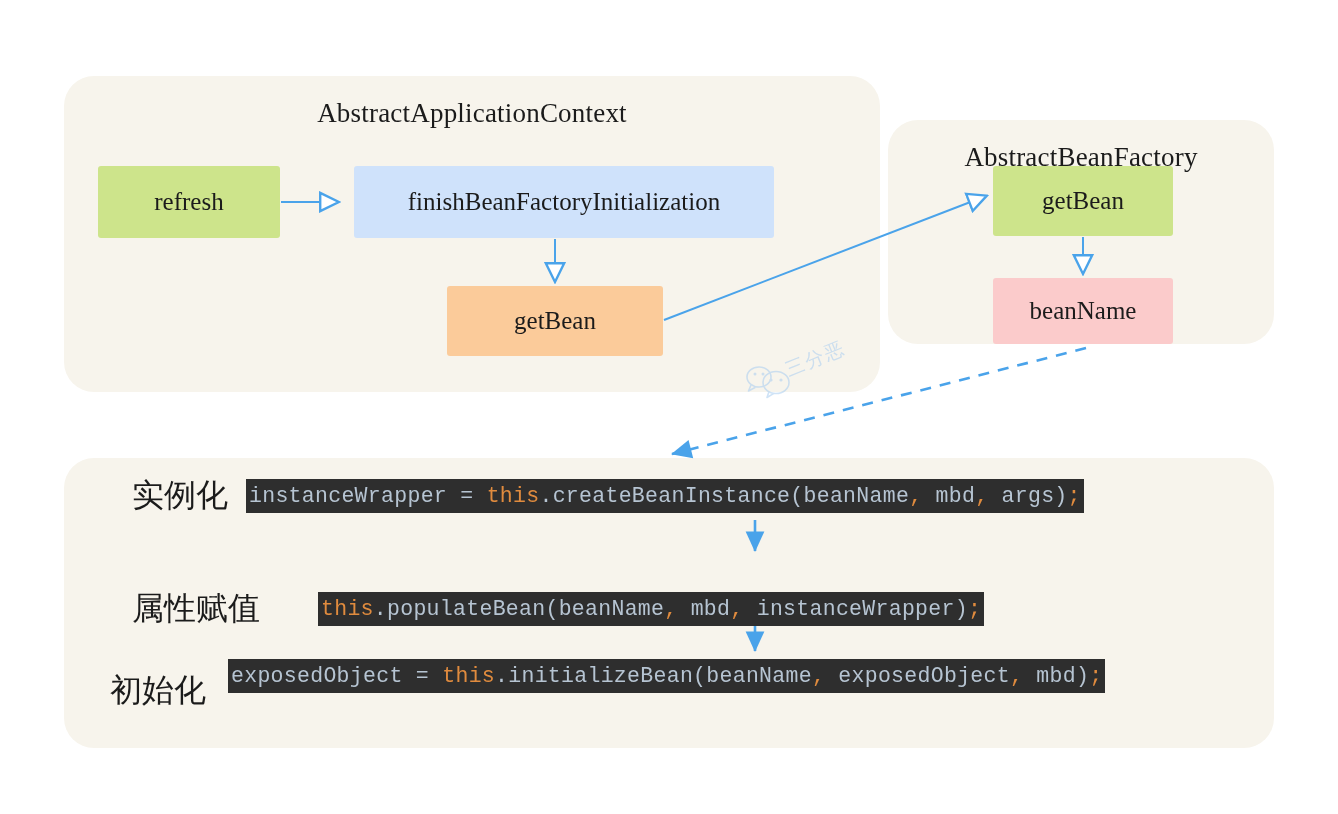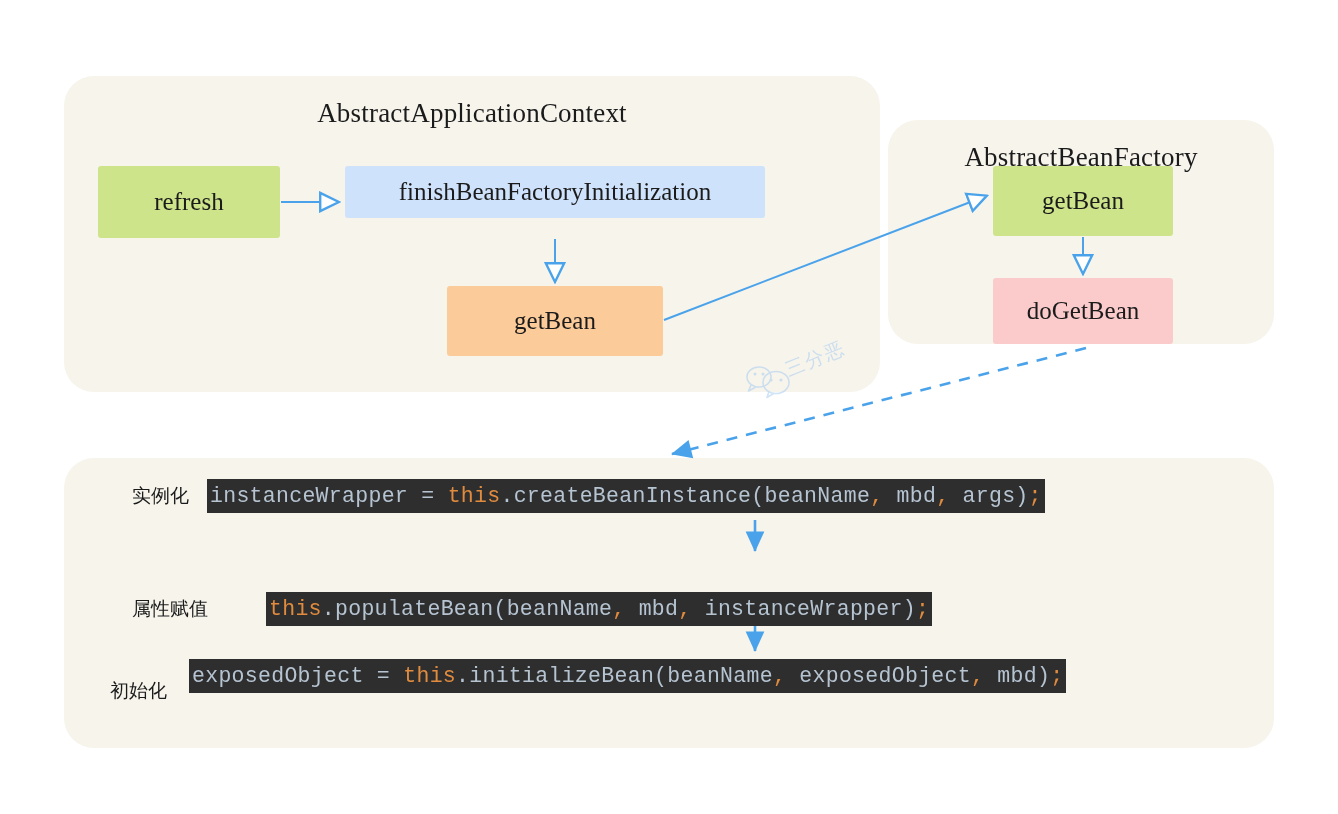--- a/index.html
+++ b/index.html
@@ -57,21 +57,21 @@
     box-sizing: border-box;
     padding: 0 10px;
     white-space: nowrap;
   }
   .green  { background: #cde48b; }
   .blue   { background: #cfe2fb; }
   .orange { background: #fbcb9a; }
   .pink   { background: #fbcbcb; }
 
   #node-refresh  { left: 98px;  top: 166px; width: 182px; height: 72px; }
-  #node-finish   { left: 345px; top: 166px; width: 420px; height: 52px; }
+  #node-finish   { left: 354px; top: 166px; width: 420px; height: 72px; }
   #node-ctx-get  { left: 447px; top: 286px; width: 216px; height: 70px; }
   #node-fac-get  { left: 993px; top: 166px; width: 180px; height: 70px; }
   #node-doget    { left: 993px; top: 278px; width: 180px; height: 66px; }
 
   
   #edges {
     position: absolute;
     left: 0; top: 0;
     width: 1338px; height: 814px;
     pointer-events: none;
@@ -79,21 +79,21 @@
 
   
   .code-row {
     position: absolute;
     display: flex;
     align-items: center;
     height: 34px;
   }
   .cn-label {
     font-family: "Liberation Serif", "DejaVu Serif", serif;
-    font-size: 19px;
+    font-size: 32px;
     color: #1b1b1b;
     white-space: nowrap;
   }
   .code-chip {
     background: #2e2e2e;
     color: #b6c4d2;
     font-family: "Liberation Mono", "DejaVu Sans Mono", monospace;
     font-size: 21.5px;
     line-height: 34px;
     padding: 0 3px;
@@ -142,21 +142,21 @@
 
   <div class="node green" id="node-refresh" style="background: rgb(205, 228, 139);">refresh</div>
   <div class="node blue" id="node-finish" style="background: rgb(207, 226, 251);">finishBeanFactoryInitialization</div>
   <div class="node orange" id="node-ctx-get" style="background: rgb(251, 203, 154);">getBean</div>
 
   <div class="panel" id="panel-factory" style="background: rgb(247, 244, 236);">
     <div class="panel-title">AbstractBeanFactory</div>
   </div>
 
   <div class="node green" id="node-fac-get" style="background: rgb(205, 228, 139);">getBean</div>
-  <div class="node pink" id="node-doget" style="background: rgb(251, 203, 203);">doGetBean</div>
+  <div class="node pink" id="node-doget" style="background: rgb(251, 203, 203);">beanName</div>
 
   <div class="panel" id="panel-docreate" style="background: rgb(247, 244, 236);"></div>
 
   <div id="watermark">
     <svg width="110" height="62" viewBox="0 0 110 62">
       <g fill="none" stroke="#a9cdf0" stroke-width="1.6">
         <ellipse cx="17" cy="33" rx="12" ry="10"></ellipse>
         <path d="M9 41 L6.5 47 L13.5 43.2" stroke-linejoin="round"></path>
         <ellipse cx="34" cy="38.5" rx="13" ry="11"></ellipse>
         <path d="M27 47.5 L25 53.5 L31.5 49.6" stroke-linejoin="round"></path>

